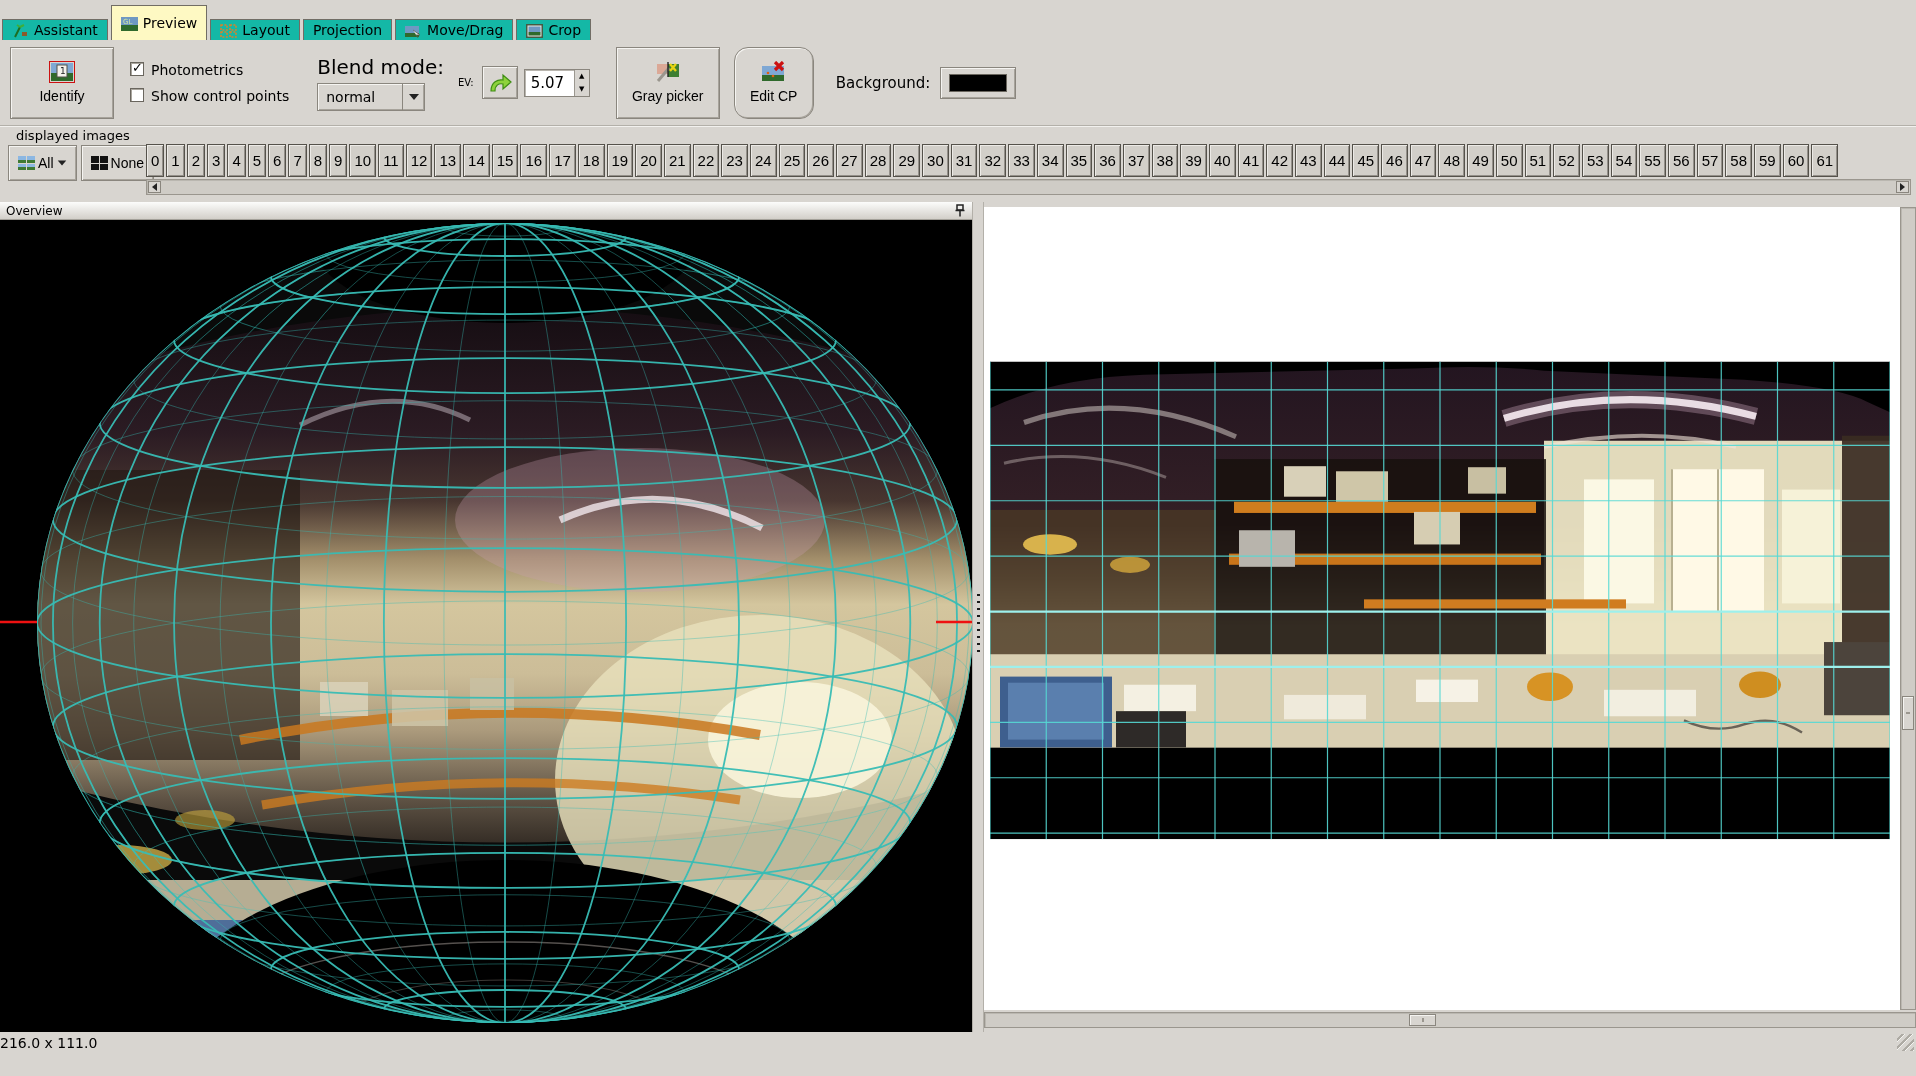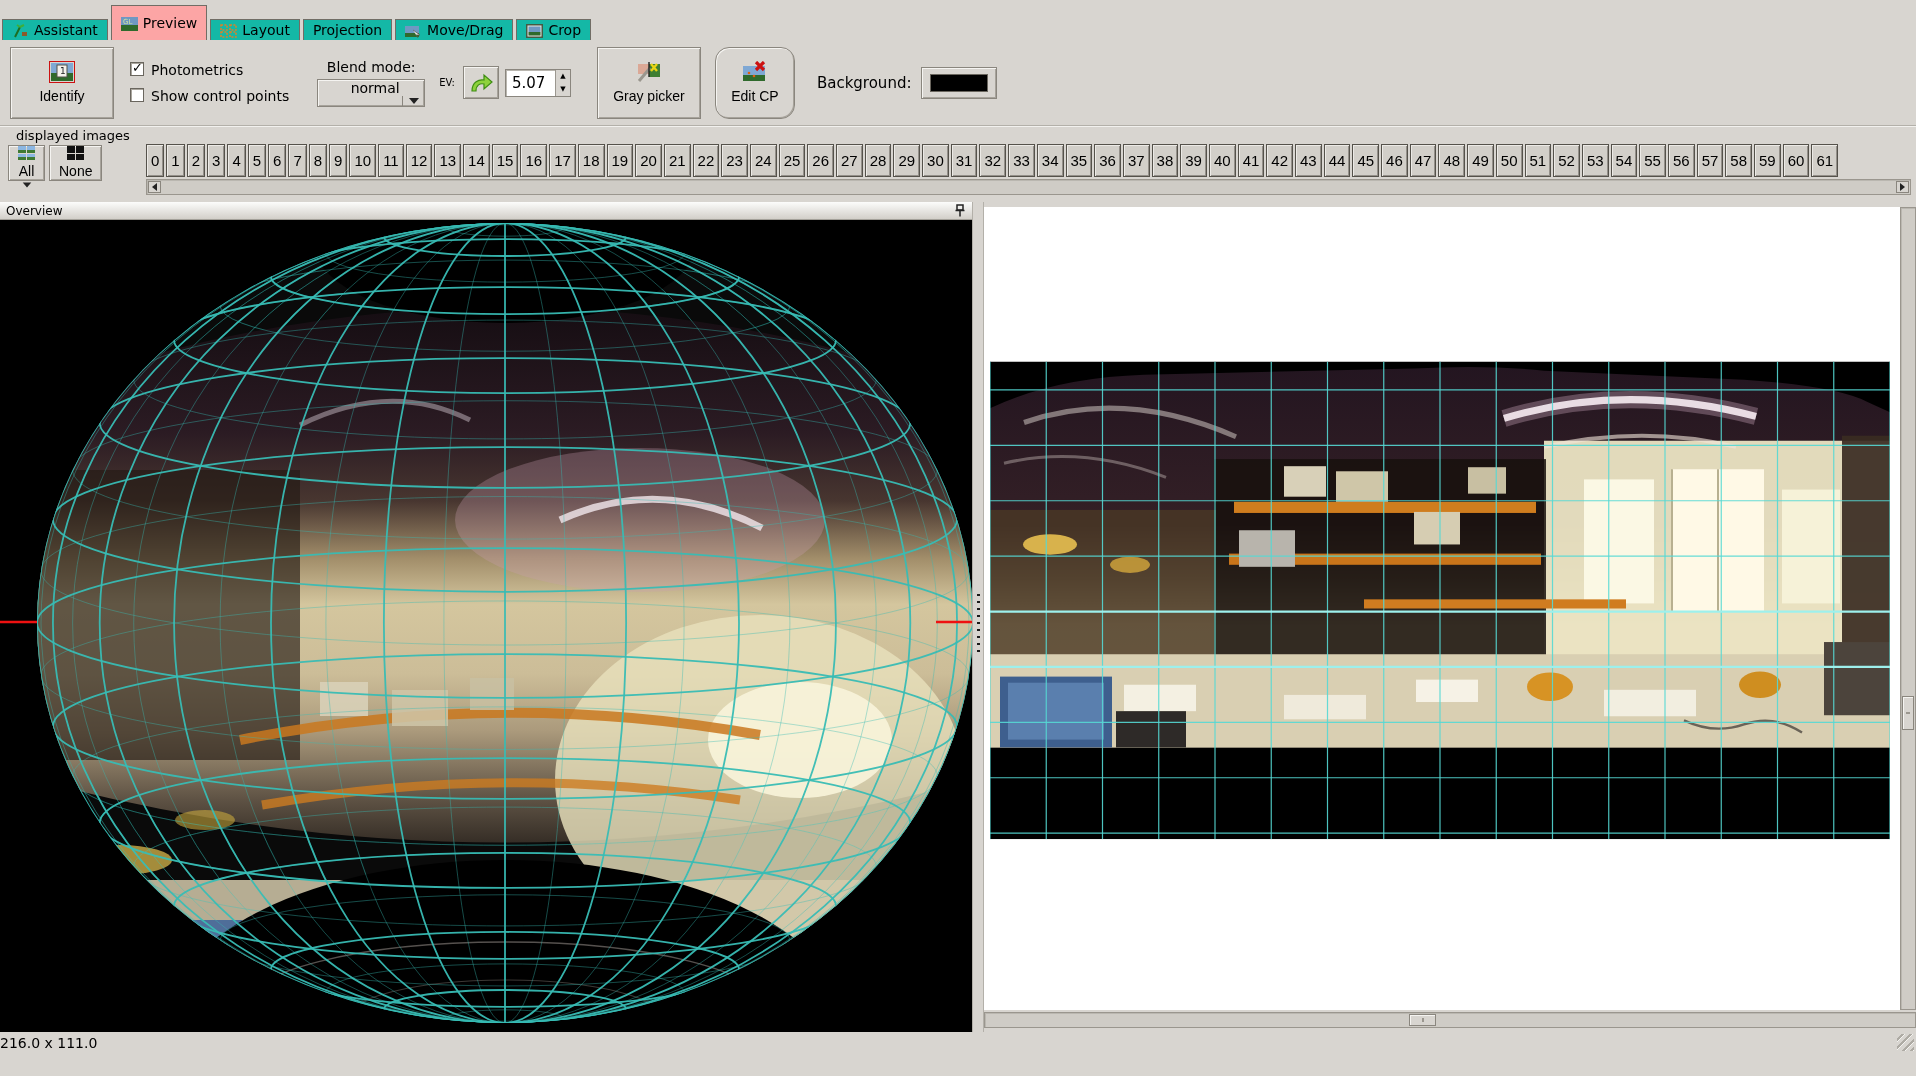--- a/index.html
+++ b/index.html
@@ -4,52 +4,52 @@
 <style>
   * { box-sizing: border-box; }
   html,body { margin:0; padding:0; }
   body {
     width:1916px; height:1076px; overflow:hidden;
     background:#d8d5d0; color:#000;
     font-family:"DejaVu Sans","Liberation Sans",sans-serif; font-size:13px;
     -webkit-font-smoothing:antialiased;
   }
   .raised { background:#d8d5d0; border:1px solid #8a867e;
-    box-shadow: inset 1px 1px 0 #f5f4f1, inset -1px -1px 0 #a7a39b; flex-direction: column; }
+    box-shadow: inset 1px 1px 0 #f5f4f1, inset -1px -1px 0 #a7a39b; }
   .sunken { background:#fff; border:1px solid #8a867e;
     box-shadow: inset 1px 1px 0 #b9b6af; }
 
   
   .menubar { height:23px; display:flex; align-items:center; padding-left:6px;
     border-bottom:1px solid #5f5c55; }
   .menu-item { padding:3px 10px 4px 10px; cursor:default; }
   .menu-item u { text-decoration:underline; }
 
   
   .tabrow { height:40px; display:flex; align-items:flex-end; padding-left:2px; position:relative; }
   .tab { display:flex; align-items:center; gap:5px; height:21px; padding:0 9px;
     background:#14b8a6; border:1px solid #716d65; border-bottom:none; margin-right:3px;
     font-size:14px; }
-  .tab.selected { height:35px; background:#fca5a5; position:relative; z-index:2; }
+  .tab.selected { height:35px; background:#fef9c3; position:relative; z-index:2; }
   .tab .ticon { width:17px; height:13px; display:inline-block; position:relative; flex:none; }
 
   
   .toolbar { height:86px; display:flex; align-items:center; padding:0 10px;
     border-bottom:1px solid #b3b0a9; }
   .tool-btn { display:flex; flex-direction:column; align-items:center; justify-content:center;
     gap:5px; padding:5px 12px; min-height:72px; }
   .tool-btn .lbl { font-size:14px; }
   .checkcol { display:flex; flex-direction:column; gap:10px; margin:0 28px 0 16px; }
   .checkrow { display:flex; align-items:flex-start; gap:7px; font-size:14px; }
   .checkbox { width:14px; height:14px; background:#fff; border:1px solid #6a665e;
     box-shadow: inset 1px 1px 0 #a9a59d; position:relative; flex:none; }
   .checkbox.checked::after { content:"✓"; position:absolute; left:1px; top:-3px;
     font-size:13px; font-weight:bold; }
   .blendcol { display:flex; flex-direction:column; gap:4px; margin-right:14px; }
-  .blendcol .cap { font-size:14px;text-align:center; }
+  .blendcol .cap { font-size:20px; }
   .combo { width:108px; height:28px; display:flex; align-items:center; padding-left:8px;
     font-size:14px; position:relative; }
   .combo .combo-arrow { margin-left:auto; width:22px; height:100%;
     border-left:1px solid #8a867e; display:flex; align-items:center; justify-content:center; }
   .tri-down { width:0; height:0; border-left:5px solid transparent;
     border-right:5px solid transparent; border-top:6px solid #222; }
   .evgroup { display:flex; align-items:center; gap:6px; margin-right:26px; }
   .evgroup .cap { font-size:10px; margin-right:2px; }
   .sq-btn { width:36px; height:33px; display:flex; align-items:center; justify-content:center; }
   .spin { width:66px; height:28px; display:flex; align-items:center; }

